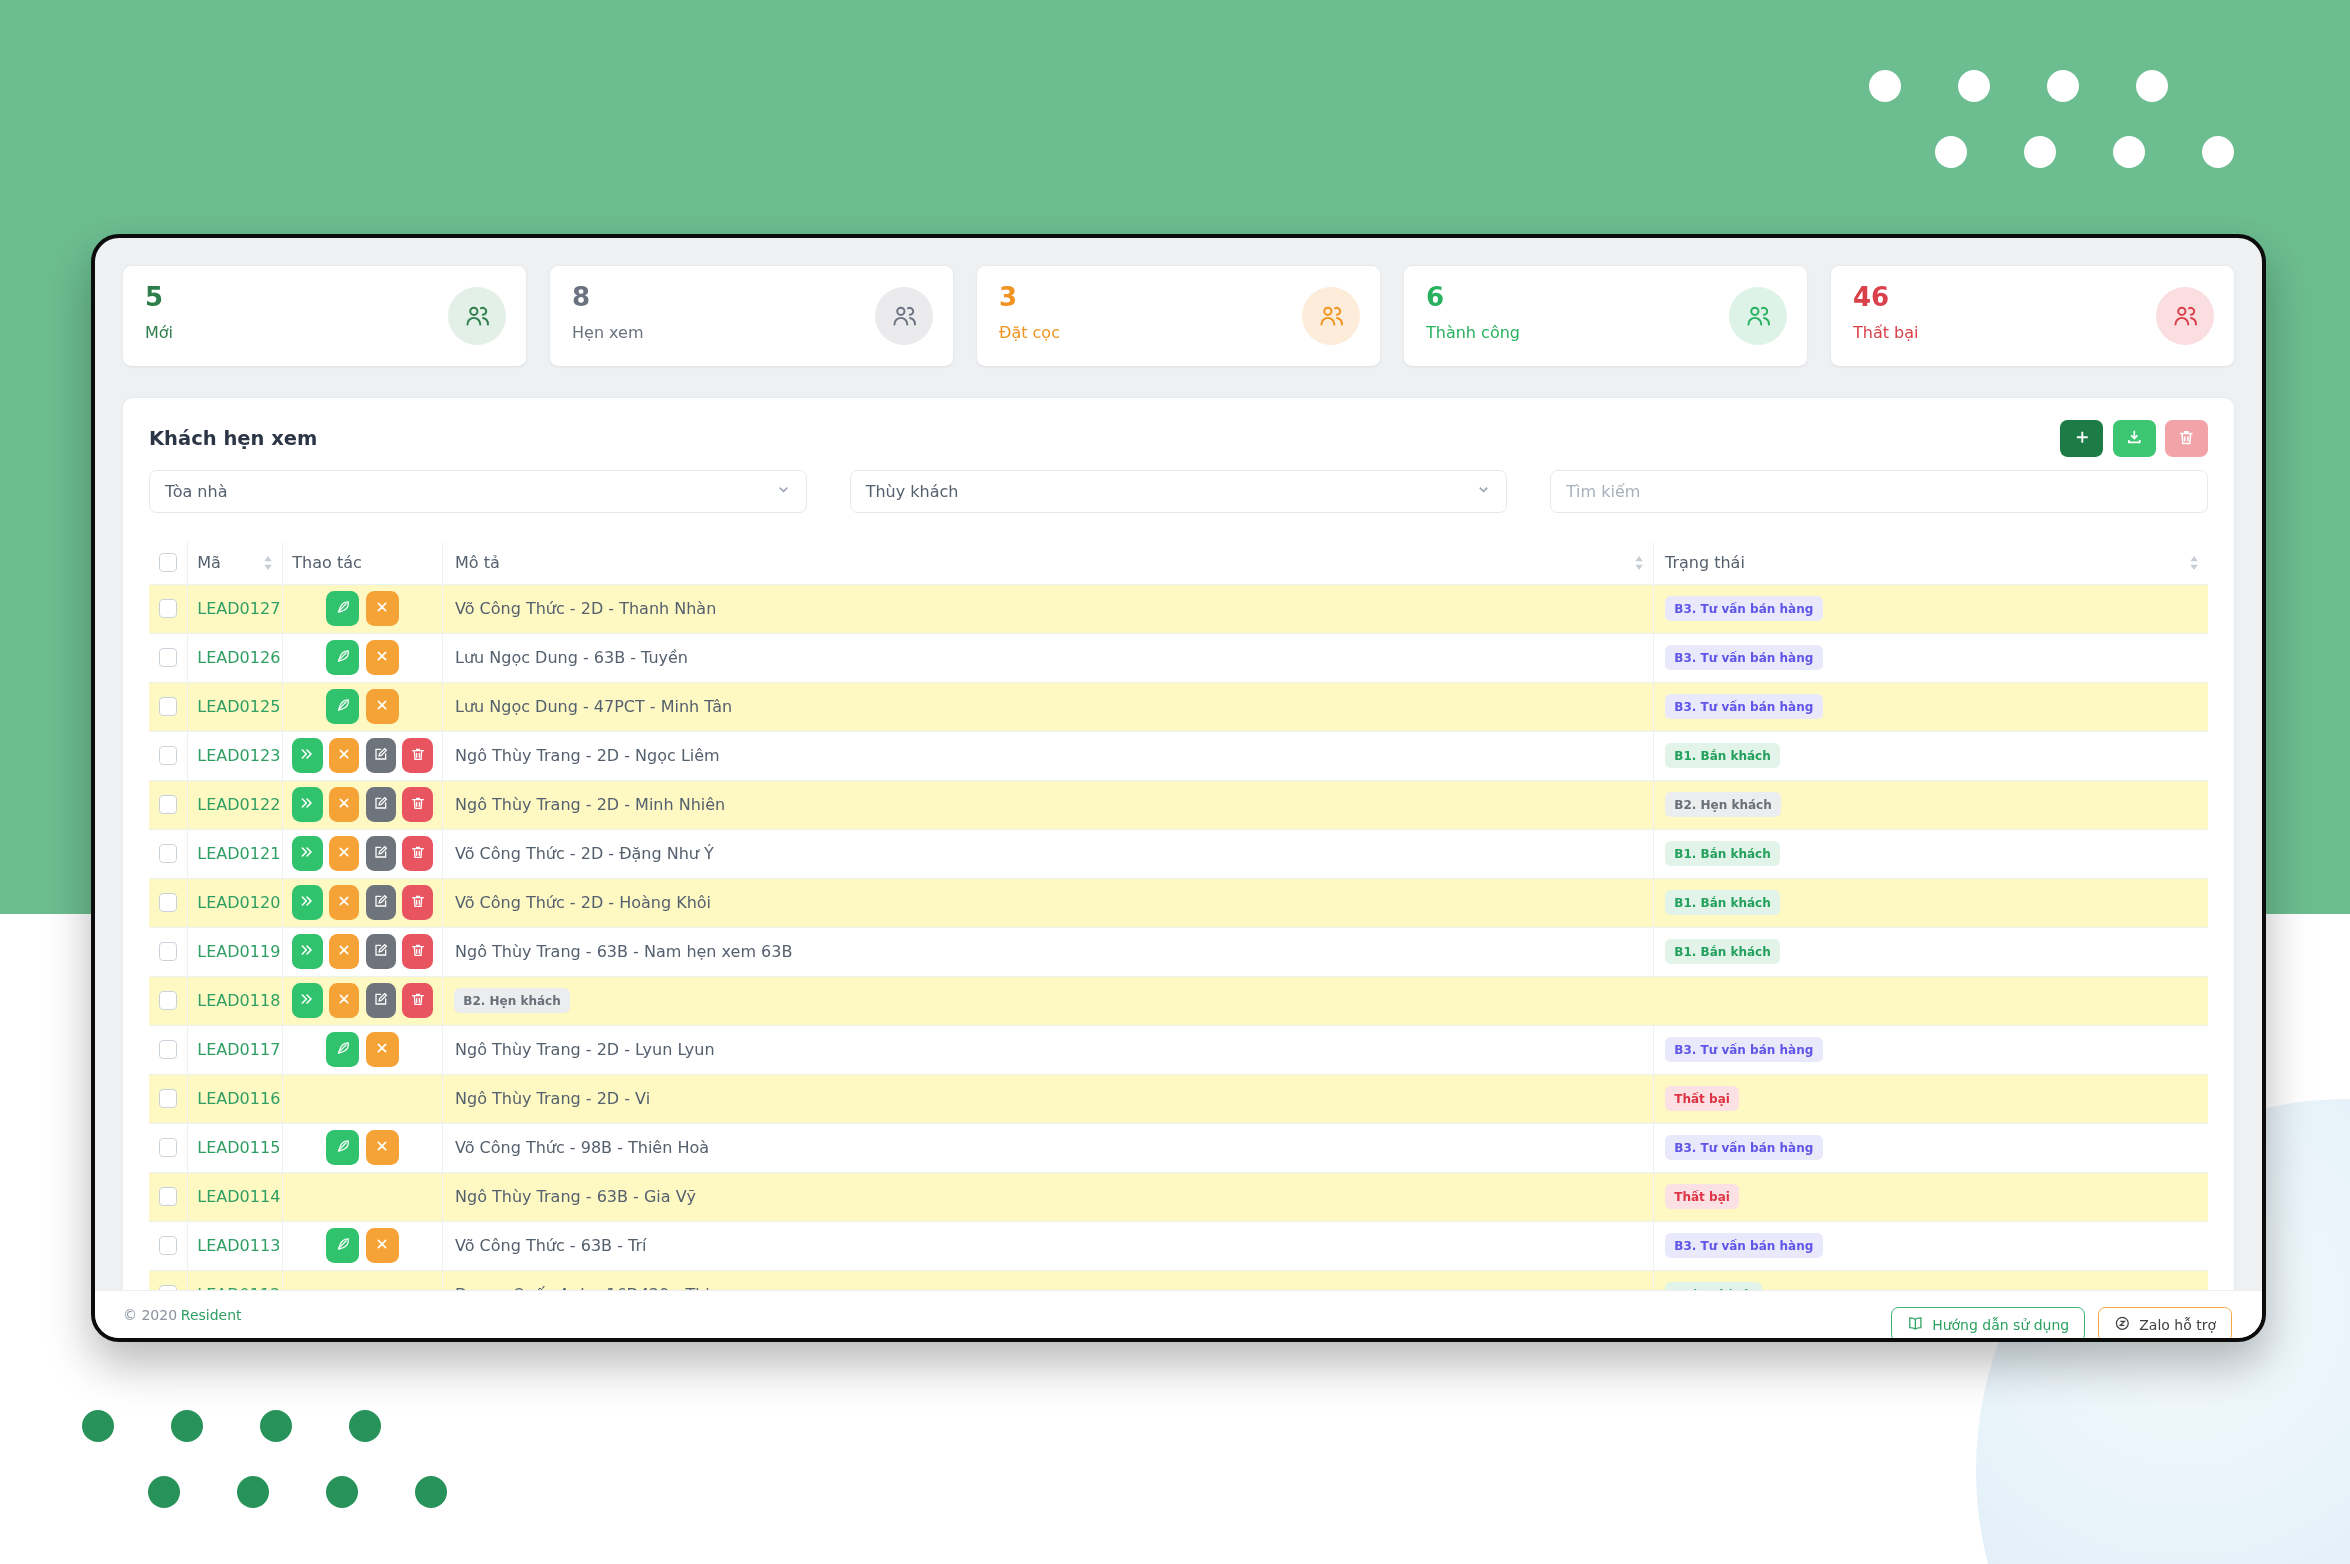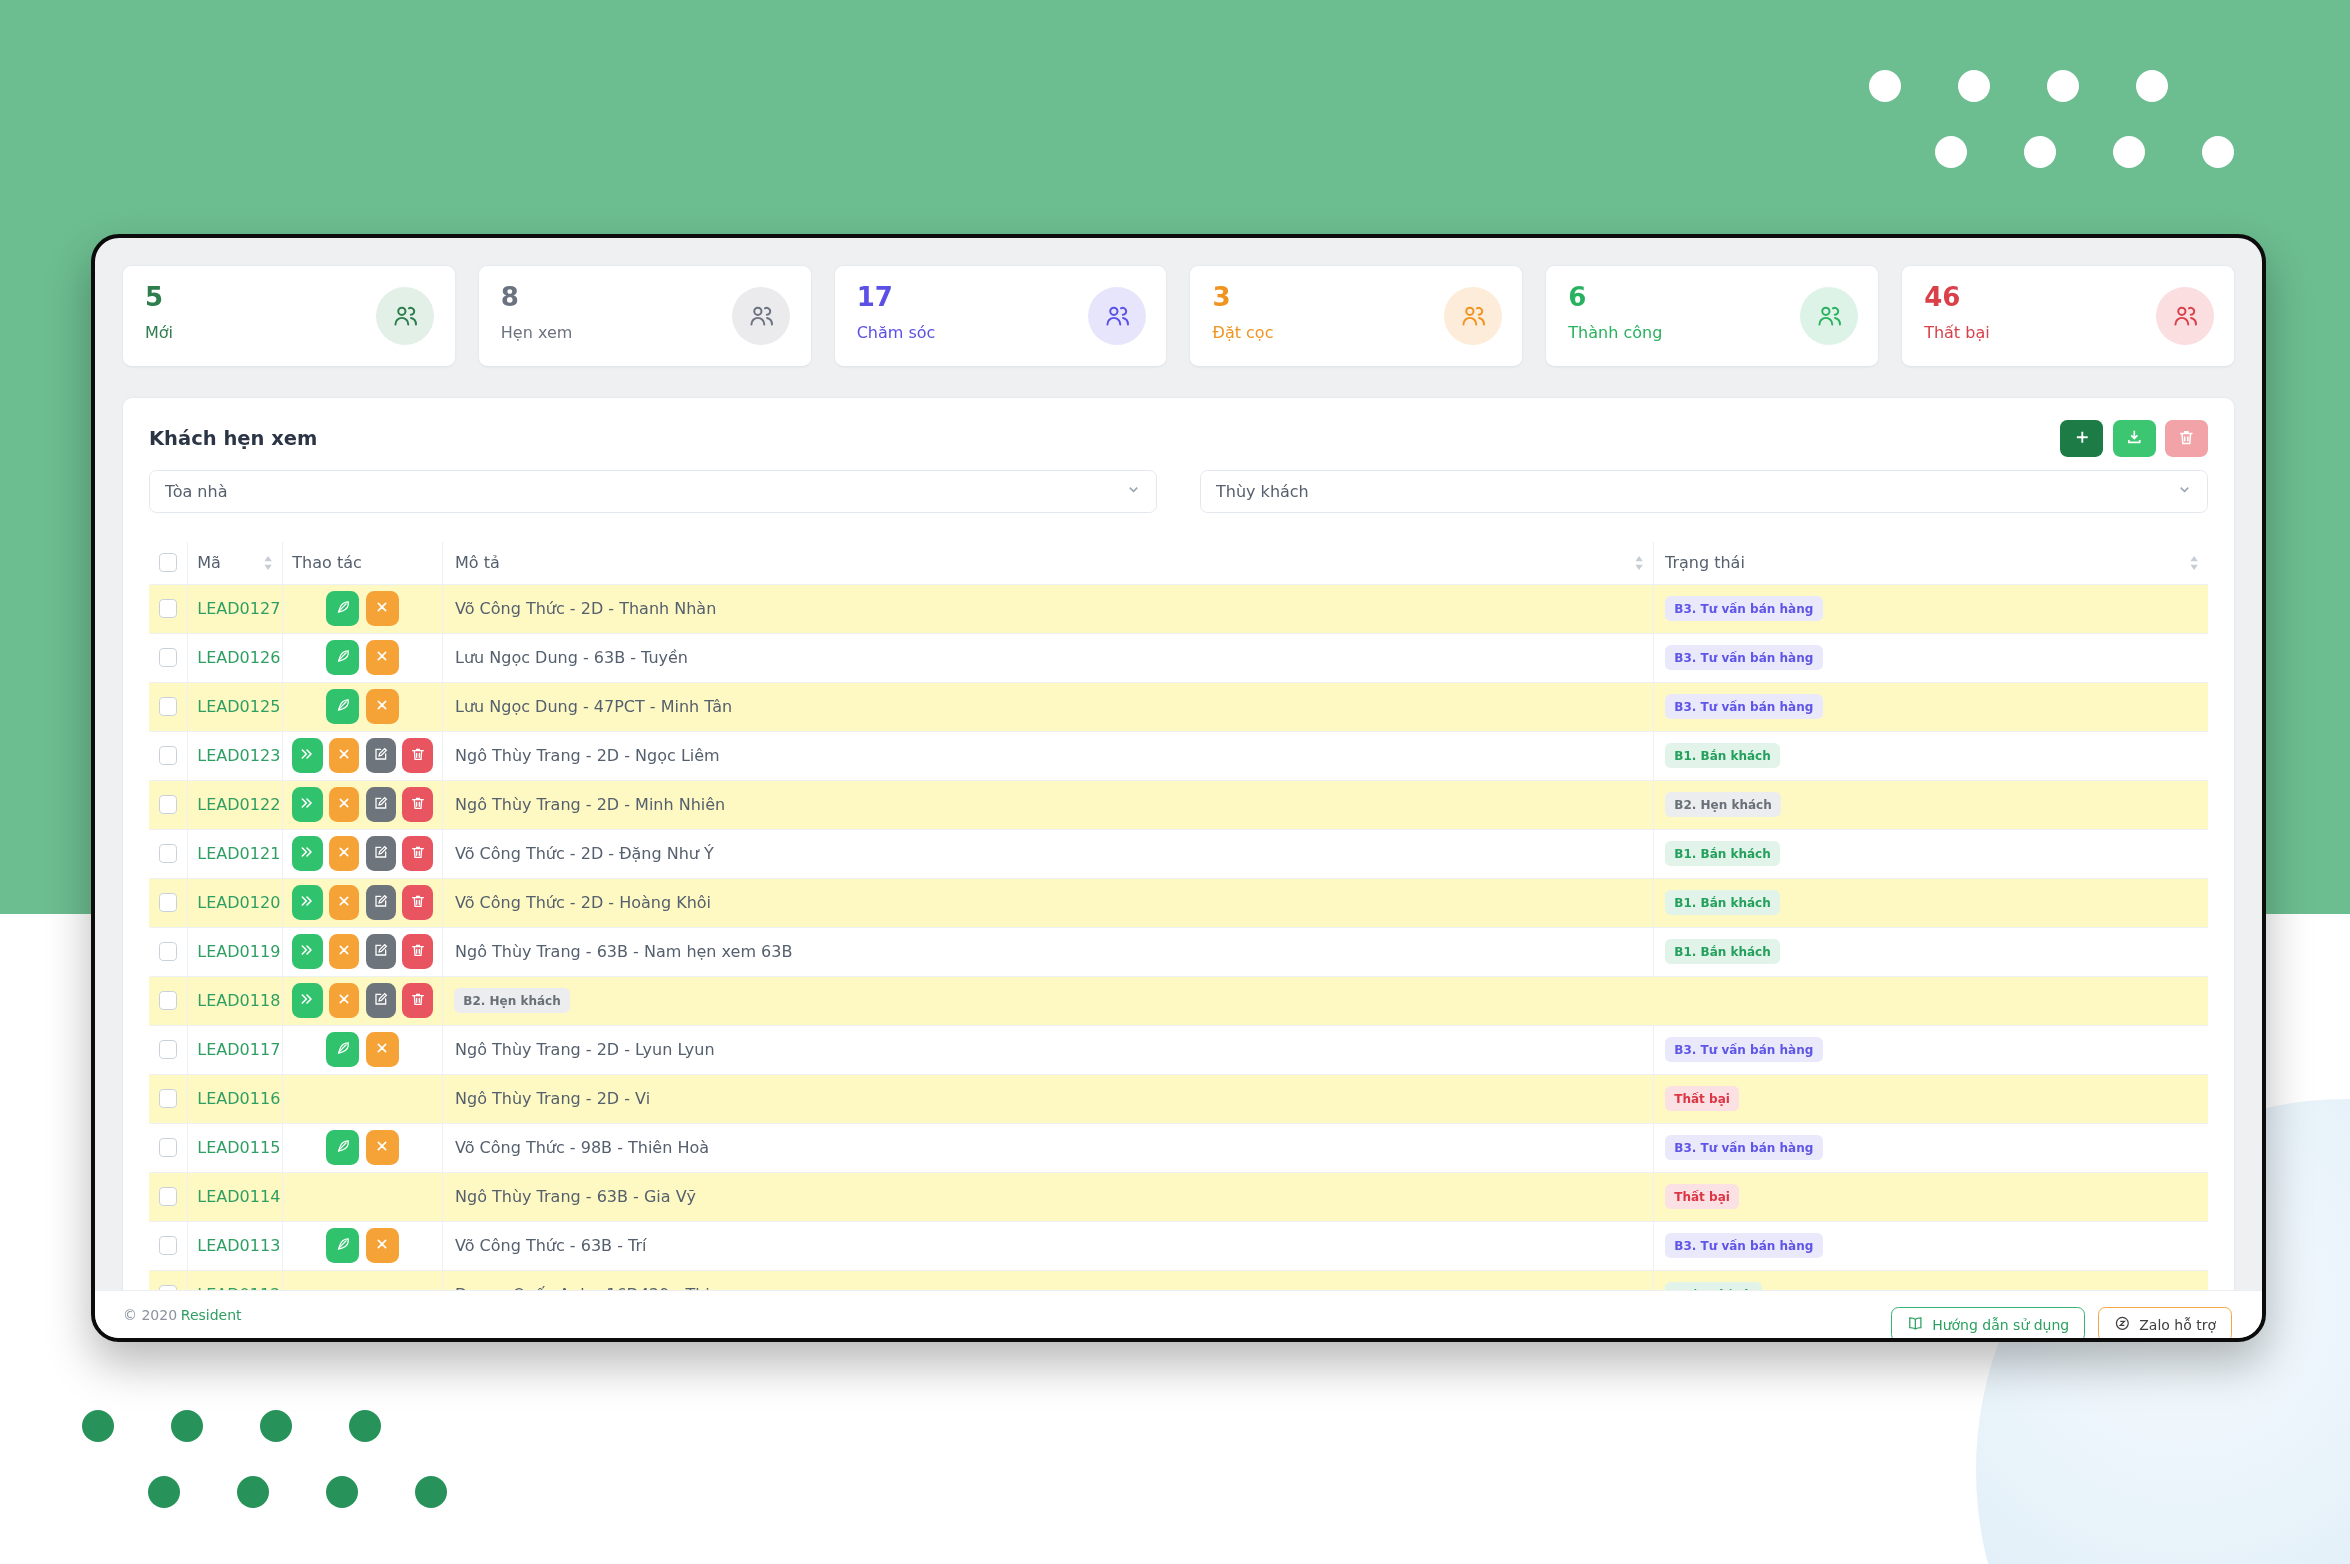--- a/index.html
+++ b/index.html
@@ -150,34 +150,20 @@
             <svg viewBox="0 0 24 24" fill="none" stroke="currentColor" stroke-width="1.7" stroke-linecap="round">
               <circle cx="9.3" cy="8" r="3.1"></circle>
               <path d="M3.8 19.2c0-3.1 2.5-5.6 5.5-5.6s5.5 2.5 5.5 5.6"></path>
               <path d="M15.4 5.4a3 3 0 1 1 1.6 5.6"></path>
               <path d="M17.2 13.7c2.6.6 4.2 2.7 4.2 5.5"></path>
             </svg>
           </div>
         </div>
         <div class="stat-card">
           <div class="stat-text">
-            <div class="stat-value" style="color: rgb(90, 80, 230);">17</div>
-            <div class="stat-label" style="color: rgb(90, 80, 230);">Chăm sóc</div>
-          </div>
-          <div class="stat-icon" style="background: rgb(231, 229, 251); color: rgb(90, 80, 230);">
-            <svg viewBox="0 0 24 24" fill="none" stroke="currentColor" stroke-width="1.7" stroke-linecap="round">
-              <circle cx="9.3" cy="8" r="3.1"></circle>
-              <path d="M3.8 19.2c0-3.1 2.5-5.6 5.5-5.6s5.5 2.5 5.5 5.6"></path>
-              <path d="M15.4 5.4a3 3 0 1 1 1.6 5.6"></path>
-              <path d="M17.2 13.7c2.6.6 4.2 2.7 4.2 5.5"></path>
-            </svg>
-          </div>
-        </div>
-        <div class="stat-card">
-          <div class="stat-text">
             <div class="stat-value" style="color: rgb(240, 148, 31);">3</div>
             <div class="stat-label" style="color: rgb(240, 148, 31);">Đặt cọc</div>
           </div>
           <div class="stat-icon" style="background: rgb(252, 236, 217); color: rgb(240, 148, 31);">
             <svg viewBox="0 0 24 24" fill="none" stroke="currentColor" stroke-width="1.7" stroke-linecap="round">
               <circle cx="9.3" cy="8" r="3.1"></circle>
               <path d="M3.8 19.2c0-3.1 2.5-5.6 5.5-5.6s5.5 2.5 5.5 5.6"></path>
               <path d="M15.4 5.4a3 3 0 1 1 1.6 5.6"></path>
               <path d="M17.2 13.7c2.6.6 4.2 2.7 4.2 5.5"></path>
             </svg>
@@ -241,20 +227,21 @@
           <span><svg viewBox="0 0 24 24" fill="none" stroke="currentColor" stroke-width="2.4" width="15" height="15">
                 <path d="M6 9l6 6 6-6"></path>
               </svg></span>
         </div>
         <div class="select">
           <span>Thùy khách</span>
           <span><svg viewBox="0 0 24 24" fill="none" stroke="currentColor" stroke-width="2.4" width="15" height="15">
                 <path d="M6 9l6 6 6-6"></path>
               </svg></span>
         </div>
+        <input class="search" type="text" placeholder="Tìm kiếm" style="">
       </div>
 
       <div class="table">
         <div class="tr thead">
           <div class="td col-cb">
               <span class="cb"></span>
             </div>
           <div class="td col-code">
               <span class="hcell">Mã</span>
             <span class="sort">

